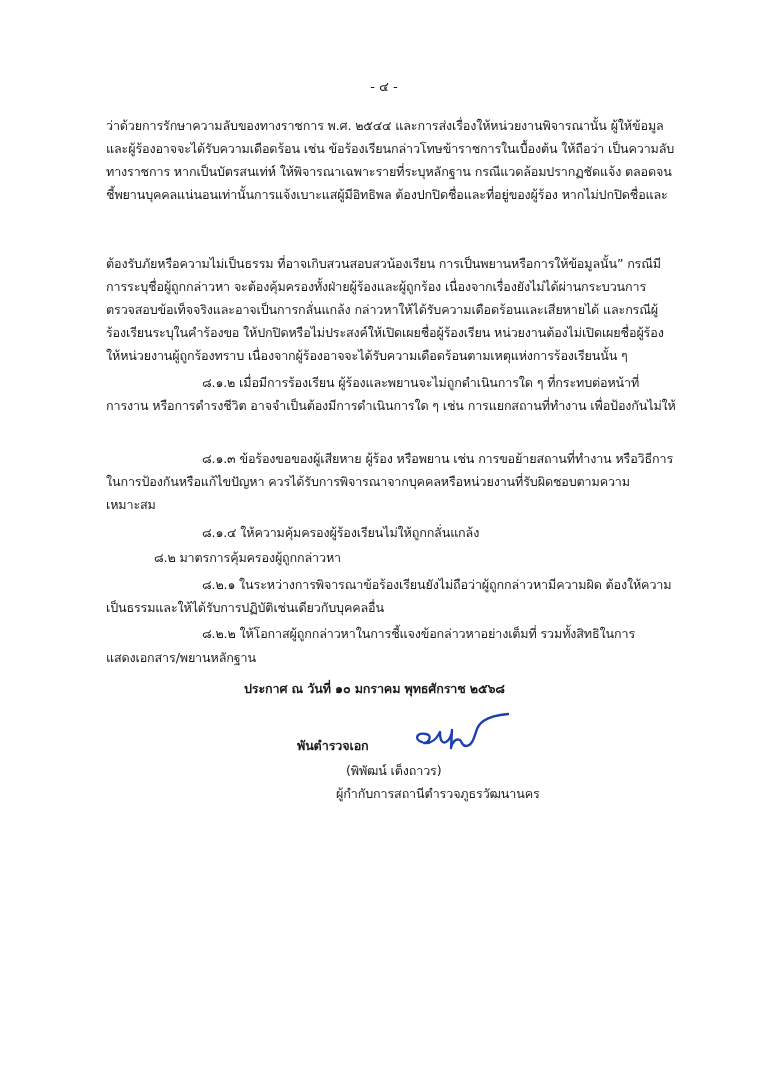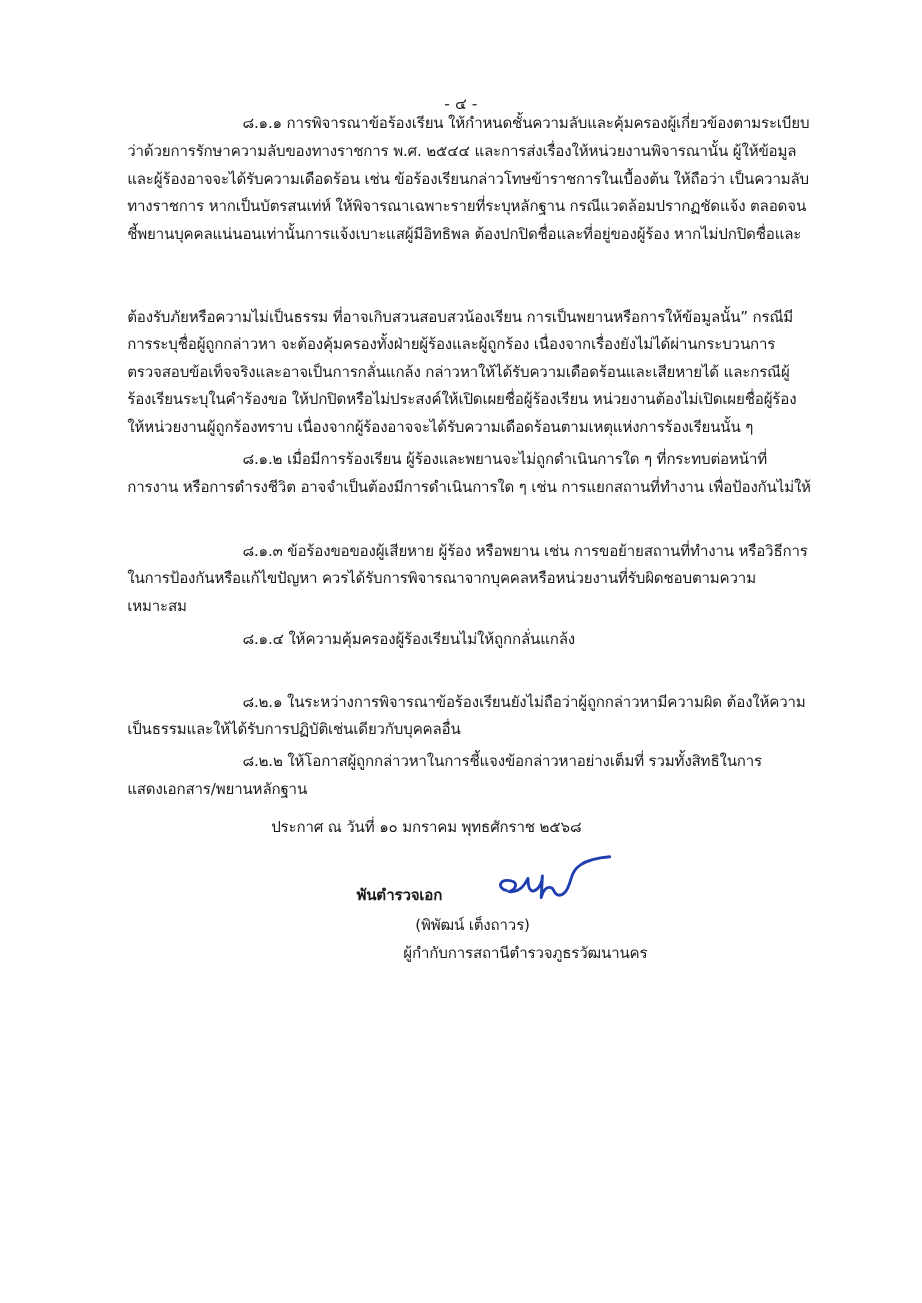--- a/index.html
+++ b/index.html
@@ -13,53 +13,53 @@
   .page-number {
     position: absolute; top: 76px; left: 0; width: 768px; text-align: center;
     font-size: 13px;
   }
   .line {
     position: absolute; left: 106px; white-space: nowrap;
     font-size: 12.6px; line-height: 22px; letter-spacing: -0.15px;
   }
   .ind2 { left: 202px; }
   .ind1 { left: 154px; }
-  .date-line { left: 226px; }
+  .date-line { left: 244px; font-weight: bold; }
   .sig-rank { left: 297px; font-weight: bold; }
   .sig-name { left: 346px; }
   .sig-title { left: 336px; }
   .signature {
     position: absolute; left: 404px; top: 702px; width: 120px; height: 60px;
   }
 </style>
 </head>
 <body>
 
 <div class="page">
   <div class="page-number">- ๔ -</div>
 
-  <div class="line ind2" style="top:92px">๘.๑.๑ การพิจารณาข้อร้องเรียน ให้กำหนดชั้นความลับและคุ้มครองผู้เกี่ยวข้องตามระเบียบ</div>
   <div class="line" style="top:115px">ว่าด้วยการรักษาความลับของทางราชการ พ.ศ. ๒๕๔๔ และการส่งเรื่องให้หน่วยงานพิจารณานั้น ผู้ให้ข้อมูล</div>
   <div class="line" style="top:138px">และผู้ร้องอาจจะได้รับความเดือดร้อน เช่น ข้อร้องเรียนกล่าวโทษข้าราชการในเบื้องต้น ให้ถือว่า เป็นความลับ</div>
   <div class="line" style="top:161px">ทางราชการ หากเป็นบัตรสนเท่ห์ ให้พิจารณาเฉพาะรายที่ระบุหลักฐาน กรณีแวดล้อมปรากฏชัดแจ้ง ตลอดจน</div>
   <div class="line" style="top:184px">ชี้พยานบุคคลแน่นอนเท่านั้นการแจ้งเบาะแสผู้มีอิทธิพล ต้องปกปิดชื่อและที่อยู่ของผู้ร้อง หากไม่ปกปิดชื่อและ</div>
   <div class="line" style="top:253px">ต้องรับภัยหรือความไม่เป็นธรรม ที่อาจเกิบสวนสอบสวน้องเรียน การเป็นพยานหรือการให้ข้อมูลนั้น” กรณีมี</div>
   <div class="line" style="top:276px">การระบุชื่อผู้ถูกกล่าวหา จะต้องคุ้มครองทั้งฝ่ายผู้ร้องและผู้ถูกร้อง เนื่องจากเรื่องยังไม่ได้ผ่านกระบวนการ</div>
   <div class="line" style="top:299px">ตรวจสอบข้อเท็จจริงและอาจเป็นการกลั่นแกล้ง กล่าวหาให้ได้รับความเดือดร้อนและเสียหายได้ และกรณีผู้</div>
   <div class="line" style="top:322px">ร้องเรียนระบุในคำร้องขอ ให้ปกปิดหรือไม่ประสงค์ให้เปิดเผยชื่อผู้ร้องเรียน หน่วยงานต้องไม่เปิดเผยชื่อผู้ร้อง</div>
   <div class="line" style="top:345px">ให้หน่วยงานผู้ถูกร้องทราบ เนื่องจากผู้ร้องอาจจะได้รับความเดือดร้อนตามเหตุแห่งการร้องเรียนนั้น ๆ</div>
 
   <div class="line ind2" style="top:372px">๘.๑.๒ เมื่อมีการร้องเรียน ผู้ร้องและพยานจะไม่ถูกดำเนินการใด ๆ ที่กระทบต่อหน้าที่</div>
   <div class="line" style="top:395px">การงาน หรือการดำรงชีวิต อาจจำเป็นต้องมีการดำเนินการใด ๆ เช่น การแยกสถานที่ทำงาน เพื่อป้องกันไม่ให้</div>
 
   <div class="line ind2" style="top:448px">๘.๑.๓ ข้อร้องขอของผู้เสียหาย ผู้ร้อง หรือพยาน เช่น การขอย้ายสถานที่ทำงาน หรือวิธีการ</div>
   <div class="line" style="top:471px">ในการป้องกันหรือแก้ไขปัญหา ควรได้รับการพิจารณาจากบุคคลหรือหน่วยงานที่รับผิดชอบตามความ</div>
   <div class="line" style="top:494px">เหมาะสม</div>
 
   <div class="line ind2" style="top:522px">๘.๑.๔ ให้ความคุ้มครองผู้ร้องเรียนไม่ให้ถูกกลั่นแกล้ง</div>
+  <div class="line ind1" style="top:547px">๘.๒ มาตรการคุ้มครองผู้ถูกกล่าวหา</div>
 
   <div class="line ind2" style="top:574px">๘.๒.๑ ในระหว่างการพิจารณาข้อร้องเรียนยังไม่ถือว่าผู้ถูกกล่าวหามีความผิด ต้องให้ความ</div>
   <div class="line" style="top:597px">เป็นธรรมและให้ได้รับการปฏิบัติเช่นเดียวกับบุคคลอื่น</div>
 
   <div class="line ind2" style="top:623px">๘.๒.๒ ให้โอกาสผู้ถูกกล่าวหาในการชี้แจงข้อกล่าวหาอย่างเต็มที่ รวมทั้งสิทธิในการ</div>
   <div class="line" style="top:647px">แสดงเอกสาร/พยานหลักฐาน</div>
 
   <div class="line date-line" style="top:678px">ประกาศ  ณ  วันที่  ๑๐  มกราคม  พุทธศักราช ๒๕๖๘</div>
 
   <svg class="signature" viewBox="0 0 120 60">

